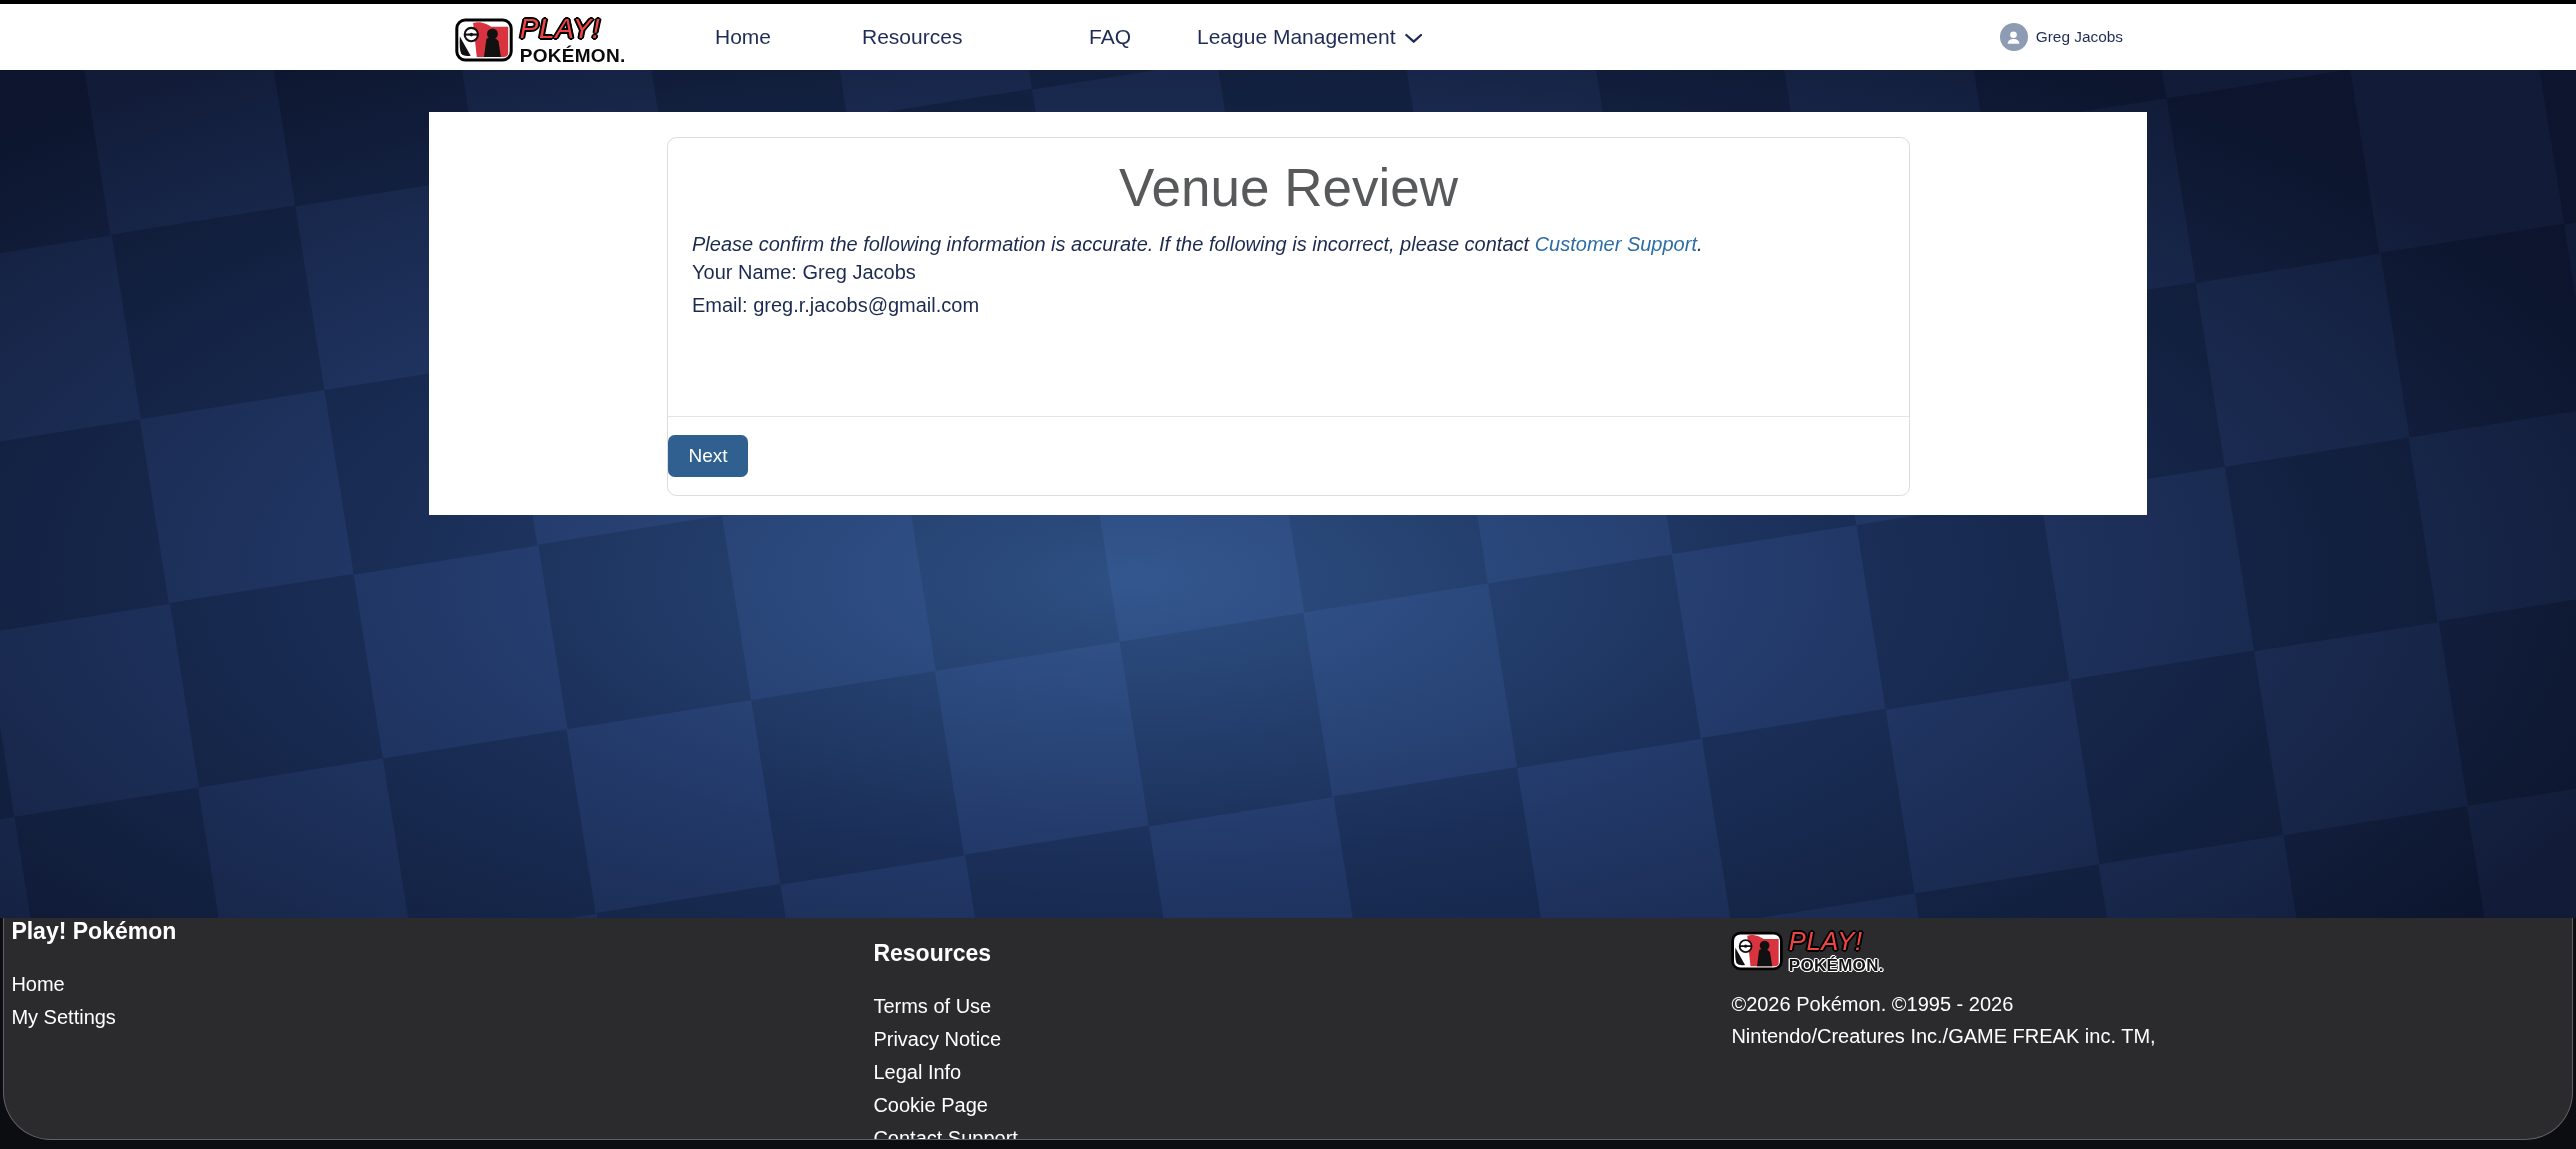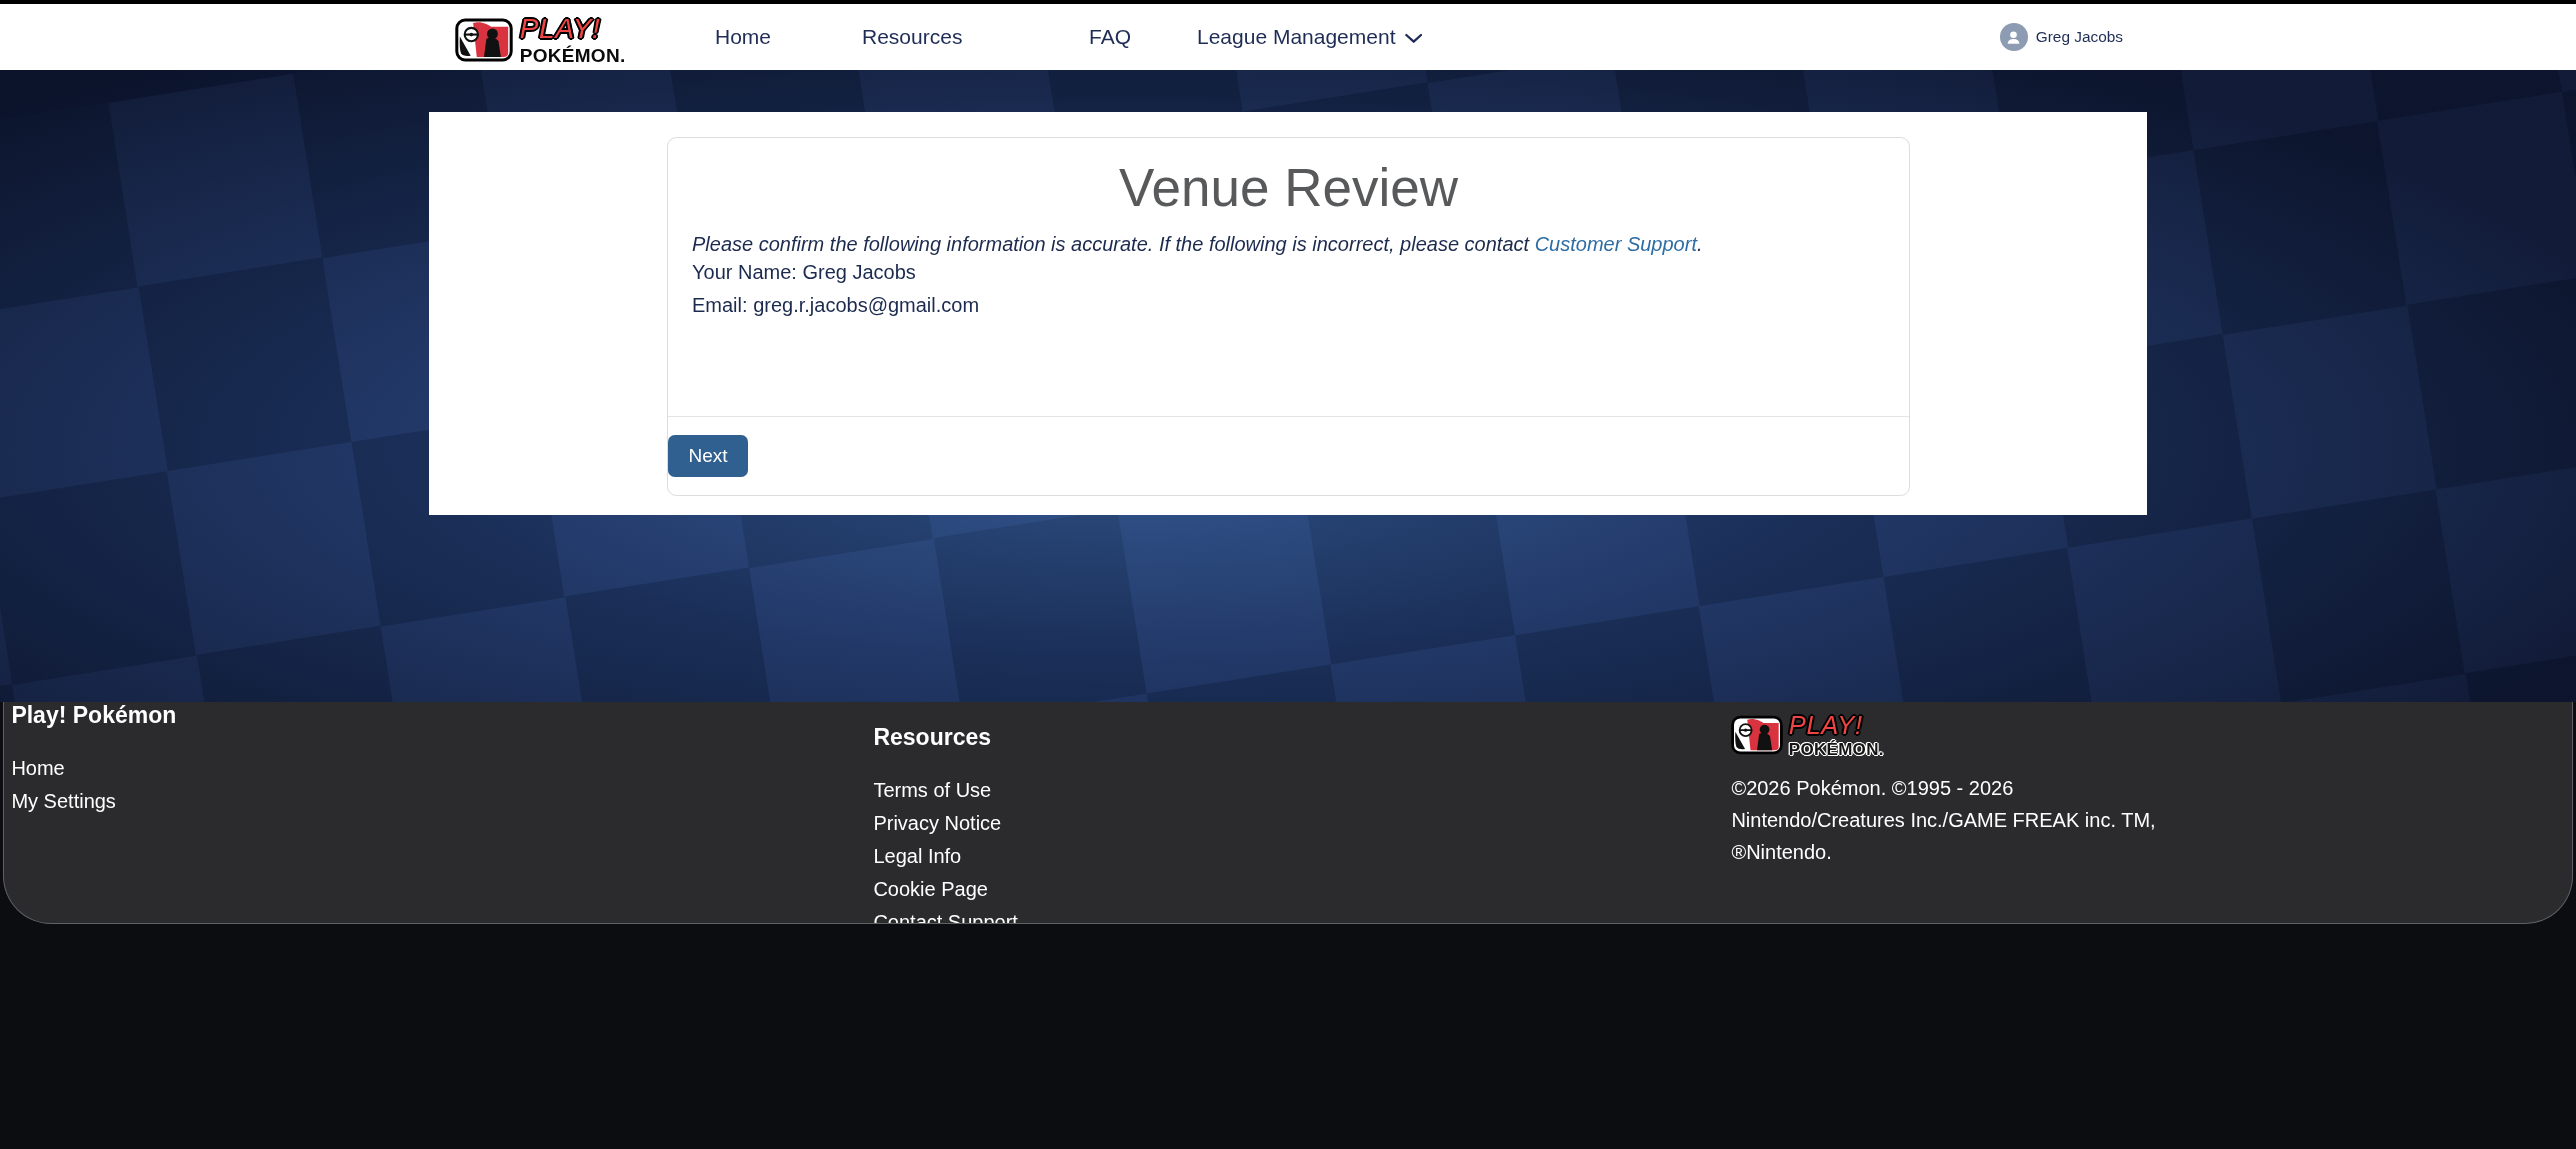--- a/index.html
+++ b/index.html
@@ -22,21 +22,21 @@
   .nav-link { position:absolute; top:0; height:66px; display:flex; align-items:center;
     font-size:21px; color:#1f2c55; text-decoration:none; cursor:pointer; }
   .nav-link .chev { margin-left:9.4px; margin-top:2.7px; }
 
   .nav-user { position:absolute; right:453px; top:0; height:66px; display:flex; align-items:center; cursor:pointer; }
   .avatar-circle { width:28px; height:28px; border-radius:50%; background:#8d9cb2;
     display:flex; align-items:center; justify-content:center; }
   .nav-user-name { margin-left:8px; font-size:15.4px; color:#1f2c55; }
 
   
-  .main-area { position:relative; height:632px; overflow:hidden; background:#101b3a; }
+  .main-area { position:relative; height:848px; overflow:hidden; background:#101b3a; }
   .checker { position:absolute; left:-15%; top:-25%; width:135%; height:160%;
     background:repeating-conic-gradient(#1d2c55 0% 25%, #121e3e 25% 50%);
     background-size:373px 373px; transform:rotate(-9deg); }
   .glow { position:absolute; inset:0;
     background:radial-gradient(ellipse 62% 75% at 44% 60%,
       rgba(72,126,196,0.52) 0%, rgba(44,84,146,0.30) 45%, rgba(8,14,32,0.55) 100%); }
 
   .content-card { position:absolute; left:429px; top:42px; width:1718px; height:403px; background:#ffffff; }
 
   .review-panel { position:absolute; left:238px; top:25px; width:1243px; height:359px;
@@ -190,19 +190,18 @@
           <circle cx="27" cy="27" r="3" fill="#111"></circle>
         </svg>
         <div class="brand-text">
           <span class="brand-play">PLAY!</span>
           <span class="brand-pokemon on-dark">POKÉMON.</span>
         </div>
       </div>
       <div class="f-copy">
         <div>©2026 Pokémon. ©1995 - 2026</div>
         <div>Nintendo/Creatures Inc./GAME FREAK inc. TM,</div>
-        <div>®Nintendo.</div>
       </div>
     </div>
 
   </footer>
 </div>
 
 
 </body></html>

